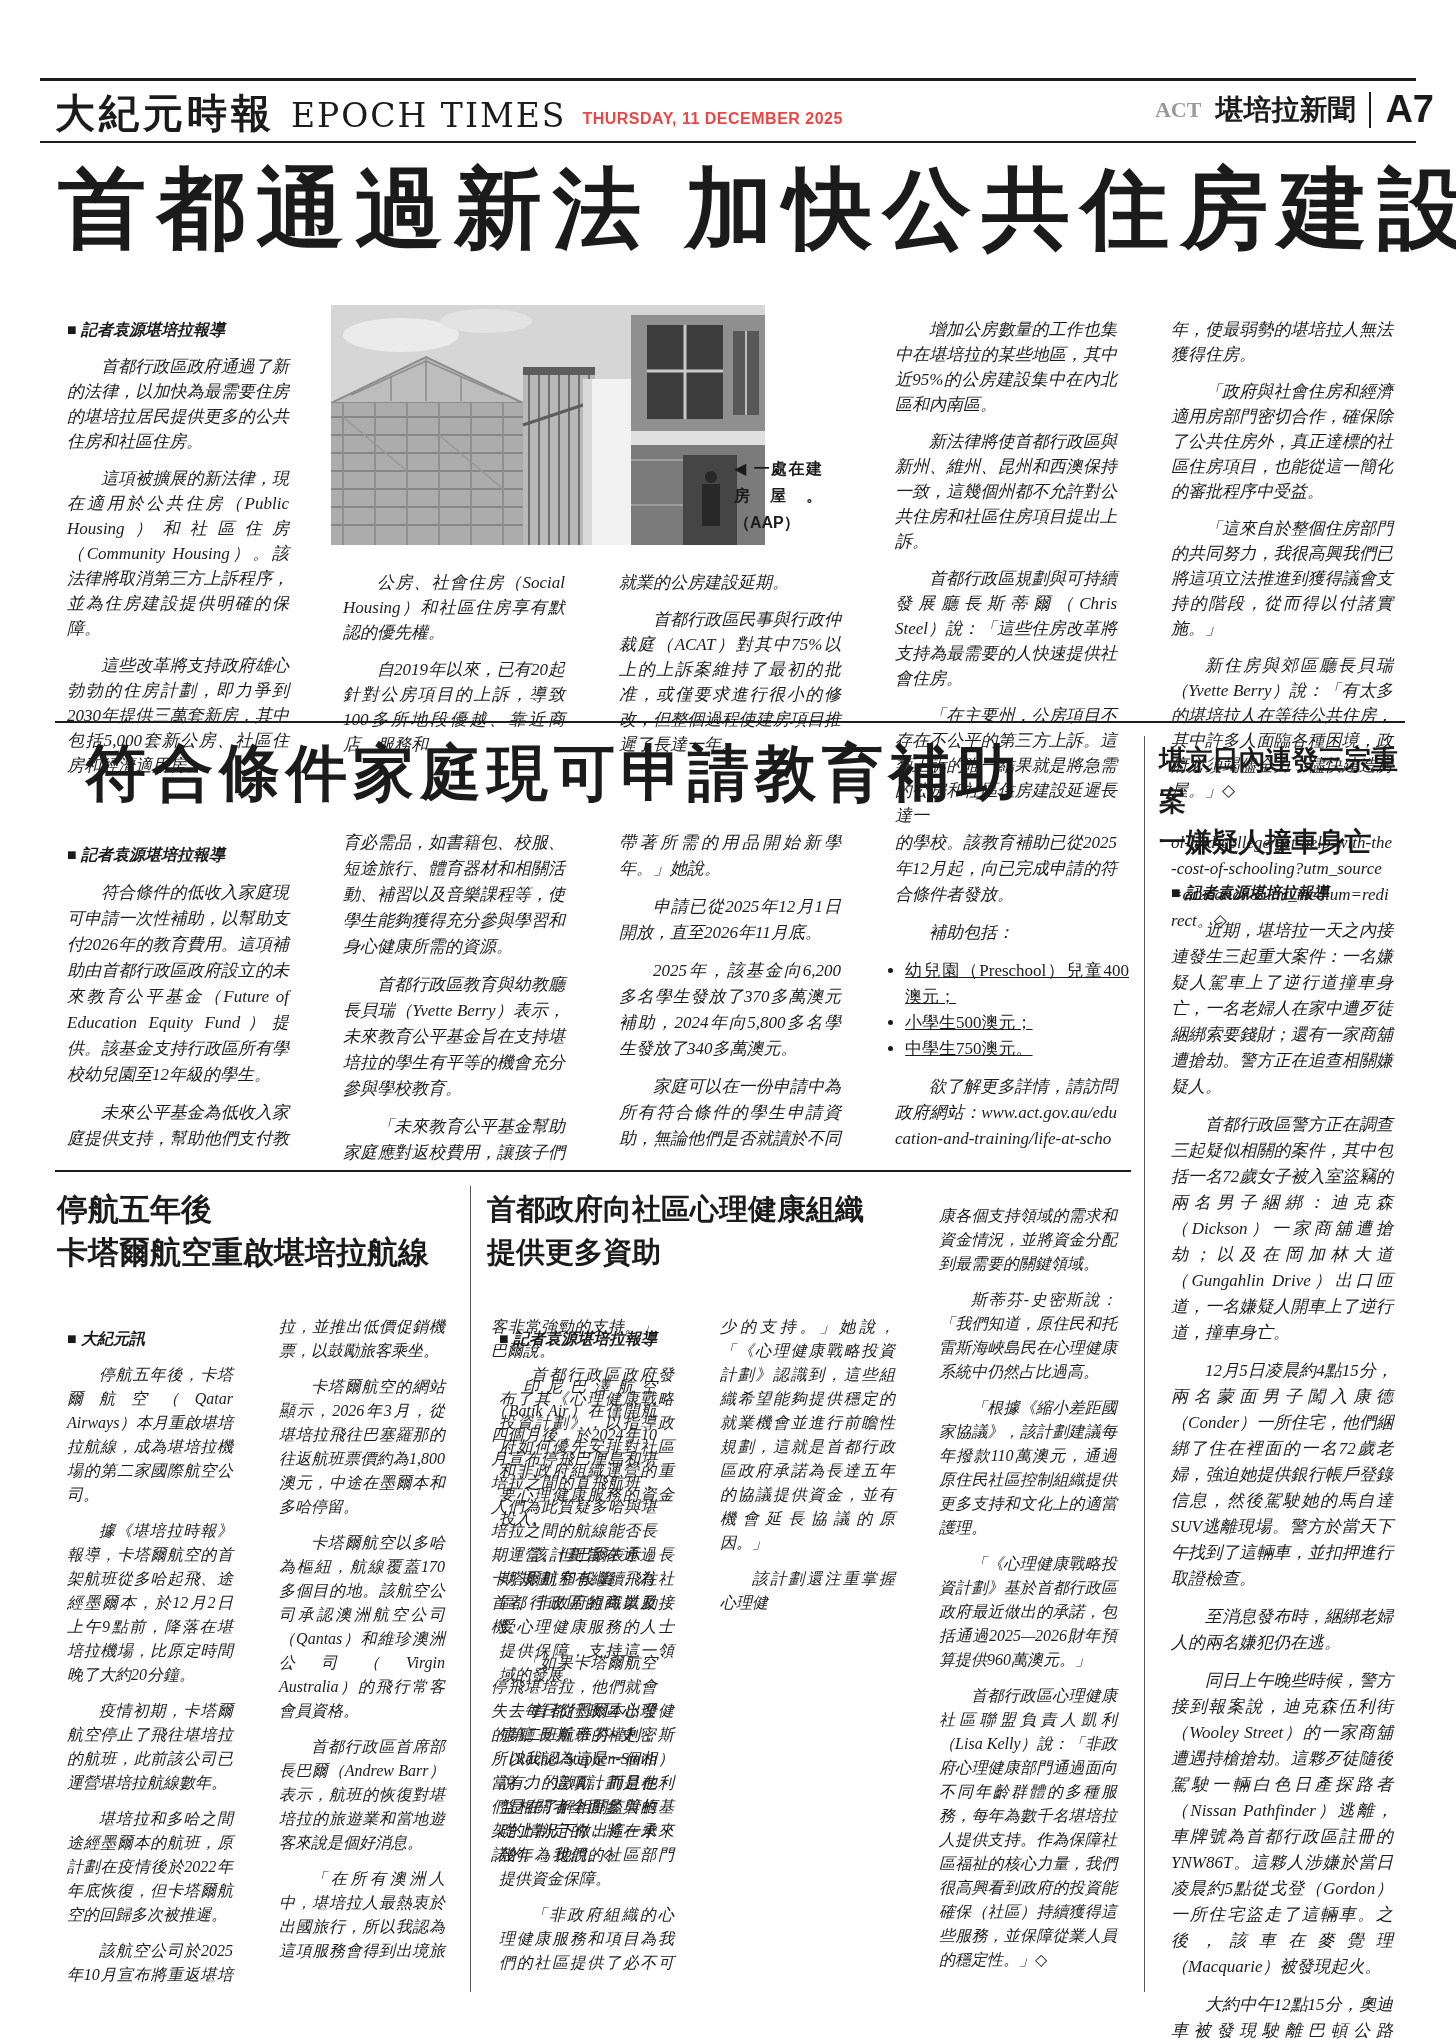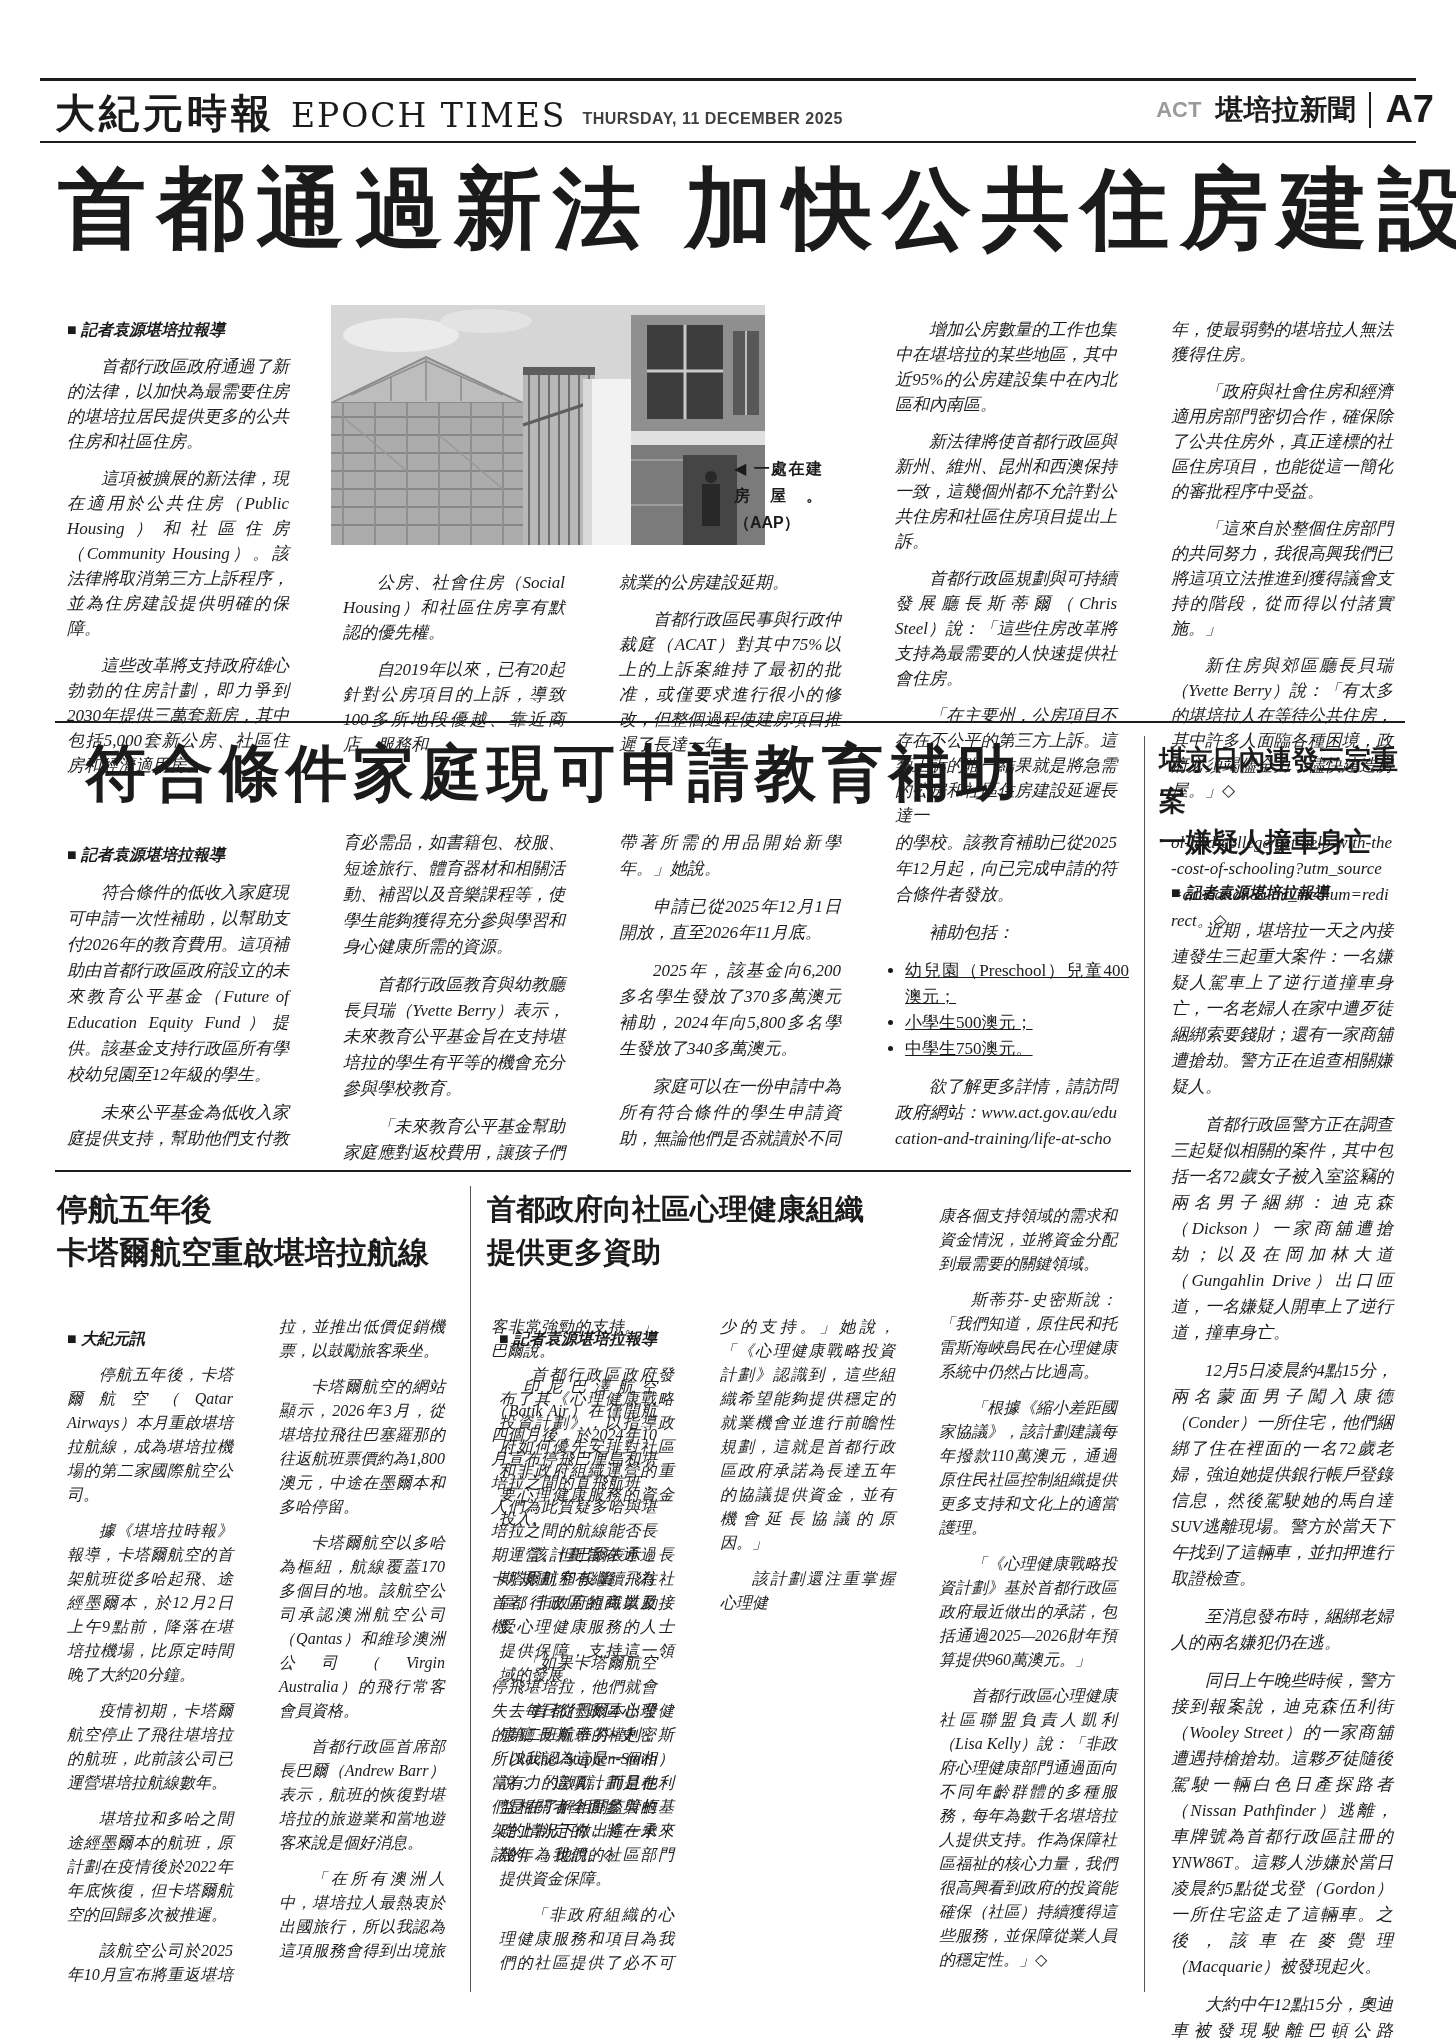--- a/index.html
+++ b/index.html
@@ -10,23 +10,23 @@
     overflow:hidden;
     padding-left:29px;
   }
   .rule-h { position:absolute; background:#1c1c1c; }
   .rule-v { position:absolute; background:#555; width:1px; }
 
   
   .mast-left { position:absolute; left:55px; top:86px; display:flex; align-items:baseline; gap:16px; }
   .logo-cn { font-size:40px; font-weight:900; letter-spacing:4px; font-family:"Liberation Serif","DejaVu Serif",serif; }
   .logo-en { font-size:33px; font-weight:400; letter-spacing:2px; font-family:"DejaVu Serif","Liberation Serif",serif; }
-  .dateline { font-size:16px; font-weight:700; letter-spacing:0.5px; font-family:"Liberation Sans","DejaVu Sans",sans-serif; color:#404040; position:relative; top:-3px;}
+  .dateline { font-size:16px; font-weight:700; letter-spacing:0.5px; font-family:"Liberation Sans","DejaVu Sans",sans-serif; color:#ef4444; position:relative; top:-3px;}
   .mast-right { position:absolute; right:51px; top:88px; display:flex; align-items:center; gap:14px; }
-  .section-tag { font-size:22px; font-weight:900; color:#9a9a9a; font-family:Liberation Sans, sans-serif; }
+  .section-tag { font-size:22px; font-weight:900; color:#9a9a9a; font-family:Liberation Serif, serif; }
   .section-name { font-size:28px; font-weight:900; font-family:"Liberation Sans","DejaVu Sans",sans-serif; }
   .mast-vbar { width:2px; height:36px; background:#1c1c1c; }
   .page-no { font-size:38px; font-weight:900; font-family:"Liberation Sans","DejaVu Sans",sans-serif; }
 
   
   .h1-main { position:absolute; left:58px; top:150px; width:1350px; font-size:88px; line-height:120px;
              font-weight:900; letter-spacing:11px; white-space:nowrap;
              font-family:"Liberation Serif","DejaVu Serif",serif; }
   .h2-edu  { position:absolute; left:85px; top:733px; font-size:61px; font-weight:900; letter-spacing:6px;
              font-family:"Liberation Sans","DejaVu Sans",sans-serif; }

